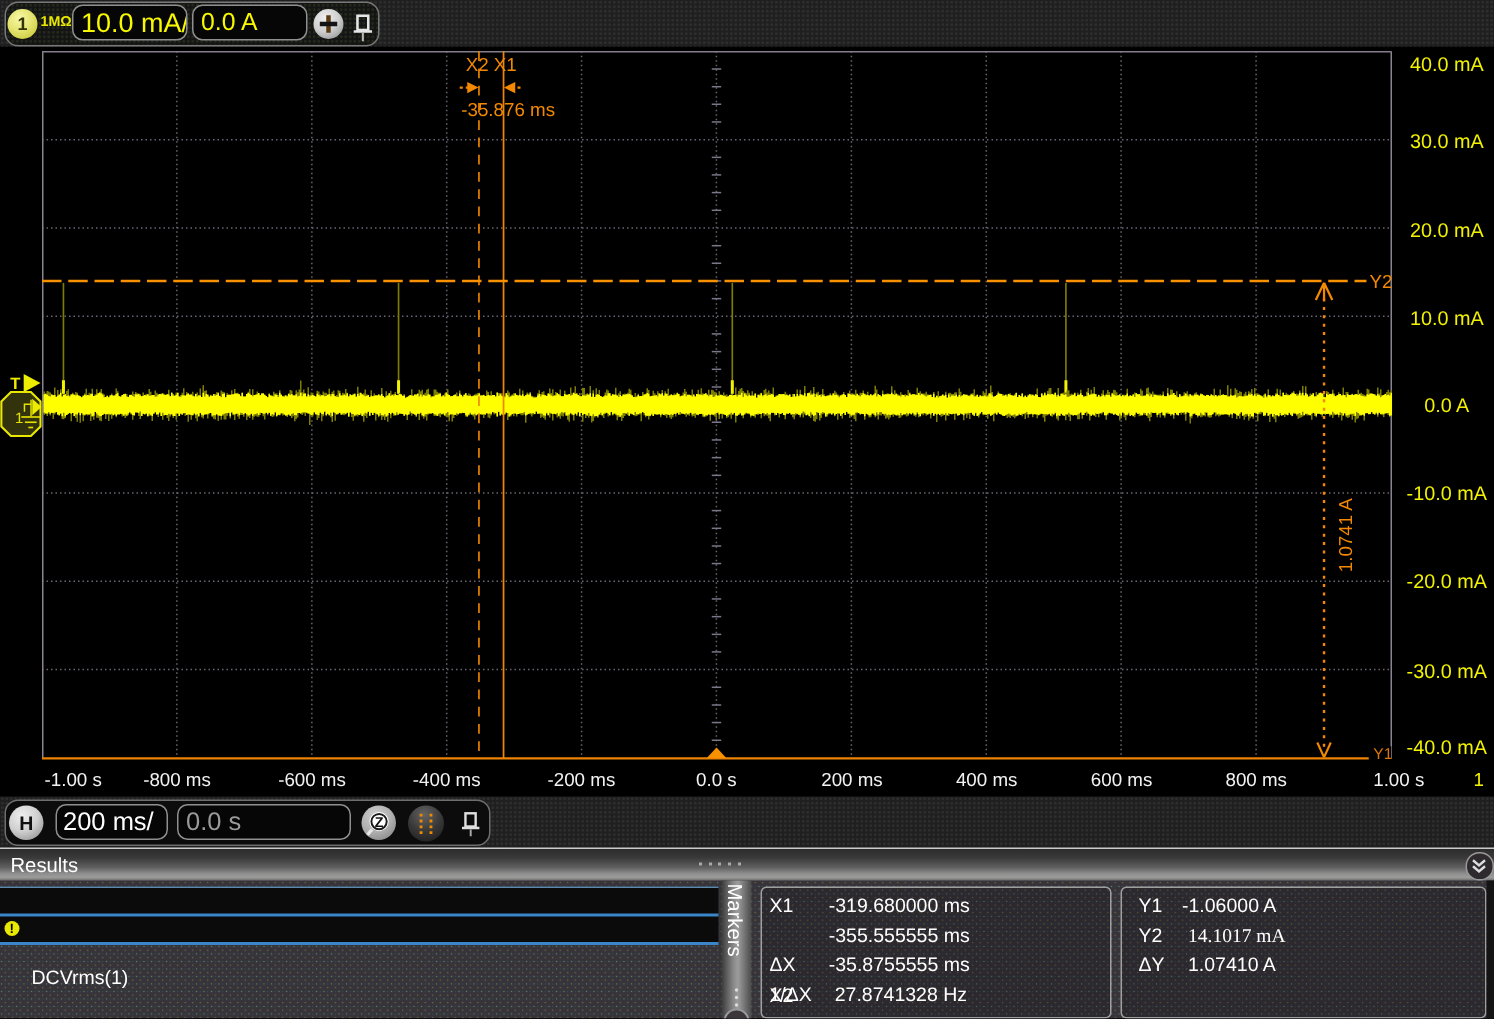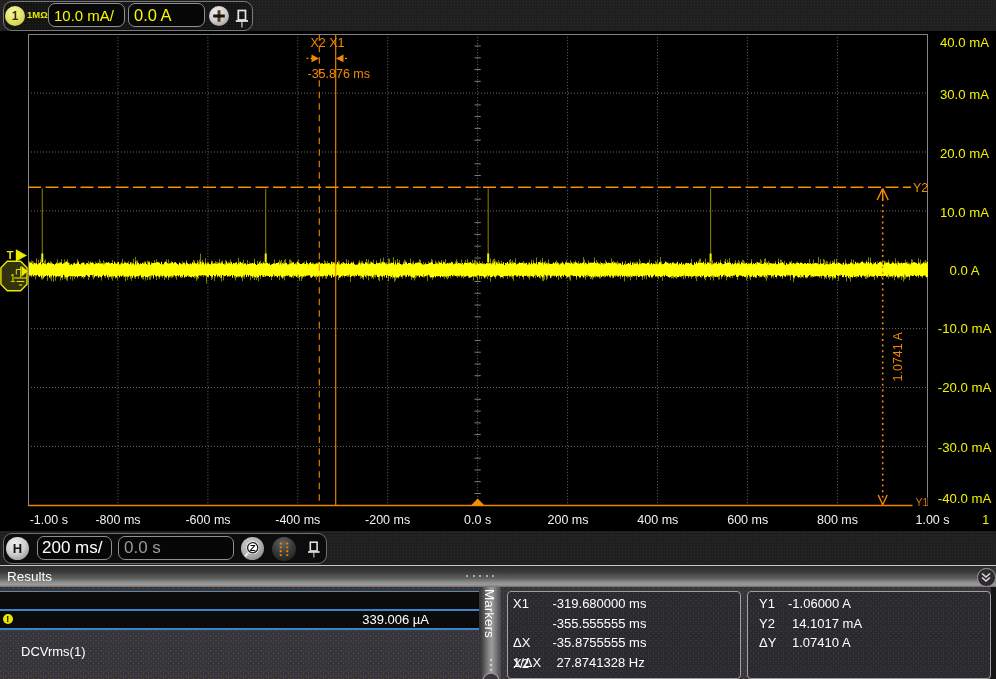--- a/index.html
+++ b/index.html
@@ -143,21 +143,21 @@
 <line x1="14.2" y1="278" x2="26.8" y2="278" stroke="#e4e400" stroke-width="1.1"></line>
 <line x1="16.6" y1="281.5" x2="24.4" y2="281.5" stroke="#e4e400" stroke-width="1.1"></line>
 <line x1="18.9" y1="285" x2="22.1" y2="285" stroke="#e4e400" stroke-width="1.1"></line>
 </svg></div>
 
 <div class="abs" style="left:2.5px;top:1px;width:250px;height:30px;background-color:#141414;background-image:radial-gradient(circle, #232a1c 0.8px, transparent 1px);background-size:3px 3px;border:1.7px solid #787878;border-radius:9px;">
   <div class="abs" style="left:1.5px;top:4px;width:20px;height:20px;border-radius:50%;
      background: radial-gradient(circle at 40% 32%, #f8f8a8, #e4e470 45%, #c8c838 90%);
      color:#333300;font-size:12px;font-weight:bold;display:flex;align-items:center;justify-content:center;">1</div>
   <div class="abs" style="left:23.5px;top:7px;color:#e8e800;font-size:9.5px;font-weight:bold;">1MΩ</div>
-  <div class="abs blk" style="left:44.5px;top:1.2px;width:77px;height:24px;padding-left:5px;font-size:15px;">10.0 mA/</div>
+  <div class="abs blk" style="left:44.5px;top:1.2px;width:77px;height:24px;padding-left:5px;font-size:18px;">10.0 mA/</div>
   <div class="abs blk" style="left:124.5px;top:1.2px;width:77px;height:24px;padding-left:5px;font-size:16.5px;">0.0 A</div>
   <div class="abs circ" style="left:205.5px;top:3.5px;width:20px;height:20px;">
     <svg width="20" height="20">
         <path d="M10 4.2 V15.8" stroke="#5a3a10" stroke-width="3"></path>
         <path d="M4.2 10 H15.8" stroke="#141414" stroke-width="3"></path>
       </svg>
   </div>
   <div class="abs" style="left:231px;top:6.5px;">
     <svg width="15" height="20">
         <rect x="3.3" y="1.5" width="7.2" height="9.5" fill="none" stroke="#e6e6e6" stroke-width="1.7"></rect>
@@ -220,21 +220,20 @@
         <path d="M4 4.5 L8 8 L12 4.5 M4 8.5 L8 12 L12 8.5" stroke="#dcdcdc" stroke-width="1.6" fill="none"></path>
       </svg>
   </div>
 
   <div class="abs" style="left:0;top:26px;width:479px;height:37.8px;background:#0b0b0b;border-top:1.3px solid #5d87ad;">
     <div class="abs" style="left:0;top:17px;width:479px;height:2.2px;background:#3a86c8;"></div>
     <div class="abs" style="left:0;top:19.2px;width:479px;height:16.3px;color:#fff;font-size:13px;">
       <span class="abs" style="left:2.5px;top:2.5px;width:10.5px;height:10.5px;border-radius:50%;background:#e8e800;color:#000;
         font-size:9px;font-weight:bold;text-align:center;line-height:10.5px;">!</span>
       <span class="abs" style="left:21px;top:0.5px;margin-top:32px;">DCVrms(1)</span>
-      <span class="abs" style="left:0;top:0.5px;width:429px;text-align:right;">339.006 µA</span>
     </div>
     <div class="abs" style="left:0;top:35.5px;width:479px;height:2.2px;background:#3a86c8;"></div>
   </div>
 
   <div class="abs" style="left:481px;top:22px;width:20px;height:92px;
      background:linear-gradient(90deg,#3a3a3a 0%,#8a8a8a 40%,#9c9c9c 55%,#4a4a4a 100%);">
     <svg width="20" height="92">
       <text x="4" y="2" transform="rotate(90 4 2)" font-size="13.5" fill="#fff" font-family="Liberation Sans">Markers</text>
       <circle cx="10" cy="73" r="1.1" fill="#dedede"></circle>
         <circle cx="10" cy="78" r="1.1" fill="#dedede"></circle>
@@ -250,18 +249,18 @@
       <span class="abs" style="left:44.5px;top:24px;">-355.555555 ms</span>
     <span class="abs" style="left:5px;top:43.5px;text-align:right;">ΔX</span>
       <span class="abs" style="left:44.5px;top:43.5px;">-35.8755555 ms</span>
     <span class="abs" style="left:5px;top:63.5px;">1/ΔX</span>
       <span class="abs" style="left:48.5px;top:63.5px;">27.8741328 Hz</span>
   </div>
   <div class="abs" style="left:747px;top:25.5px;width:244px;height:88px;border:1px solid #9f9fa0;border-radius:4px;color:#fff;font-size:13px;background:rgba(8,6,10,0.22);">
     <span class="abs" style="left:11px;top:4.5px;">Y1</span>
       <span class="abs" style="left:40px;top:4.5px;">-1.06000 A</span>
     <span class="abs" style="left:11px;top:24px;">Y2</span>
-      <span class="abs" style="left:44px;top:24px;">14.1017 mA</span>
+      <span class="abs" style="left:44px;top:24px;font-family:Liberation Serif, serif;">14.1017 mA</span>
     <span class="abs" style="left:11px;top:43.5px;">ΔY</span>
       <span class="abs" style="left:44px;top:43.5px;">1.07410 A</span>
   </div>
   <div class="abs" style="left:991px;top:22px;width:5px;height:92px;background:#141414;"></div>
 </div>
 
 </body></html>

